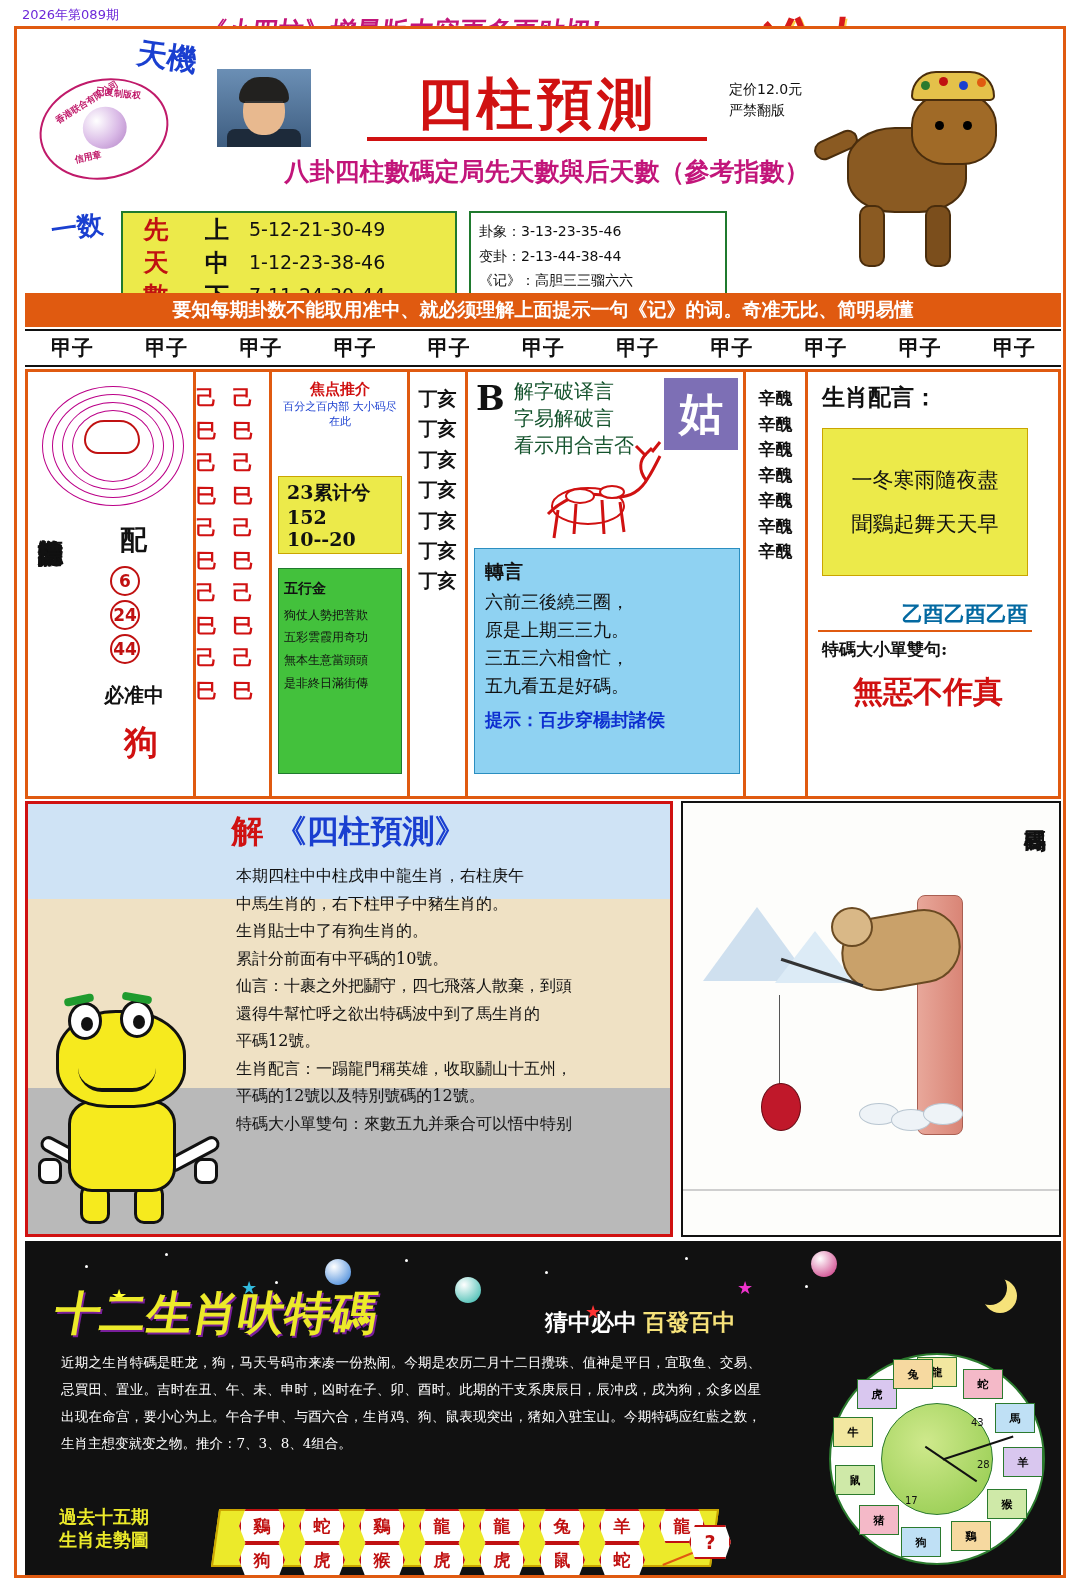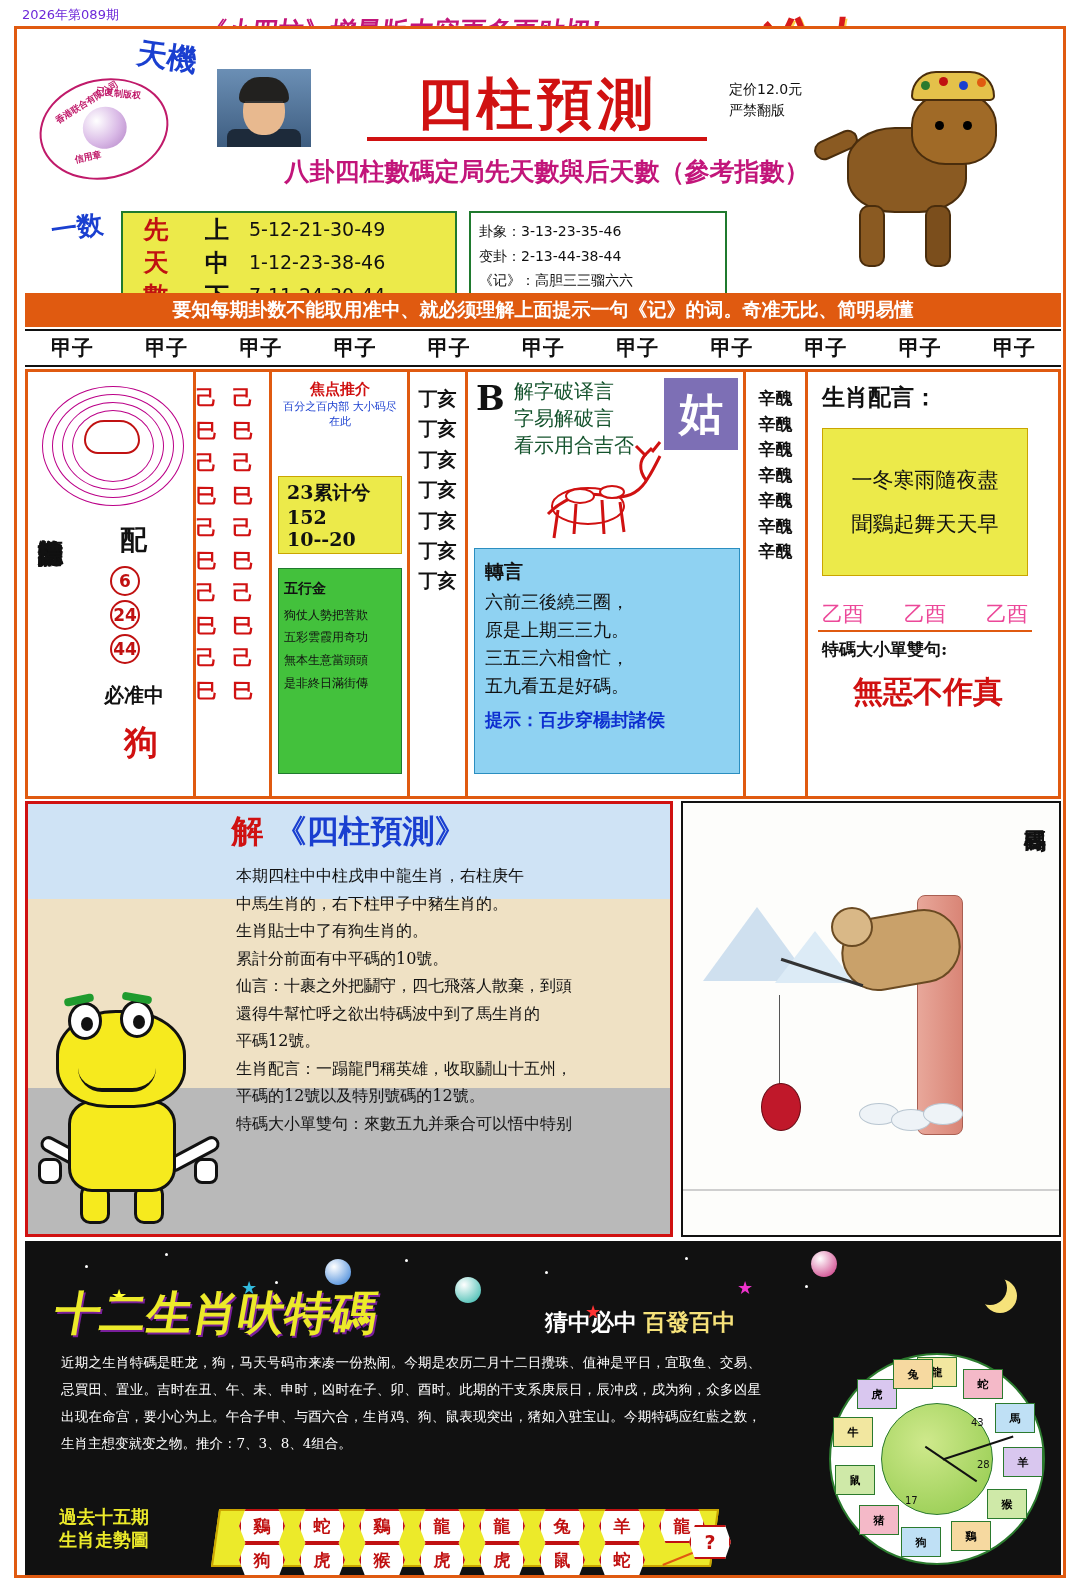--- a/index.html
+++ b/index.html
@@ -338,22 +338,22 @@
   }
   .c7 .ybox2 {
     position:absolute; left:14px; top:56px; width:206px; height:148px;
     background:#ecea4a; border:1px solid #caa500;
     display:flex; flex-direction:column; justify-content:center; align-items:center;
     font-size:21px; color:#111; line-height:2.1;
     font-family:"DejaVu Serif", serif;
   }
   .c7 .yixu {
     position:absolute; left:14px; top:228px; width:206px;
-    display:flex; justify-content:space-between;
-    font-size:21px; font-weight:normal; color:#ec4899;
+    display:flex; justify-content:flex-end;
+    font-size:21px; font-weight:bold; color:#0369a1;
     font-family:"DejaVu Serif", serif;
   }
   .c7 .hr { position:absolute; left:10px; top:258px; width:214px; height:2px; background:#e05a10; }
   .c7 .dxLabel {
     position:absolute; left:14px; top:266px;
     font-size:17px; font-weight:bold; color:#111;
     font-family:"DejaVu Serif", serif;
   }
   .c7 .wue {
     position:absolute; left:14px; top:300px; width:212px; text-align:center;

